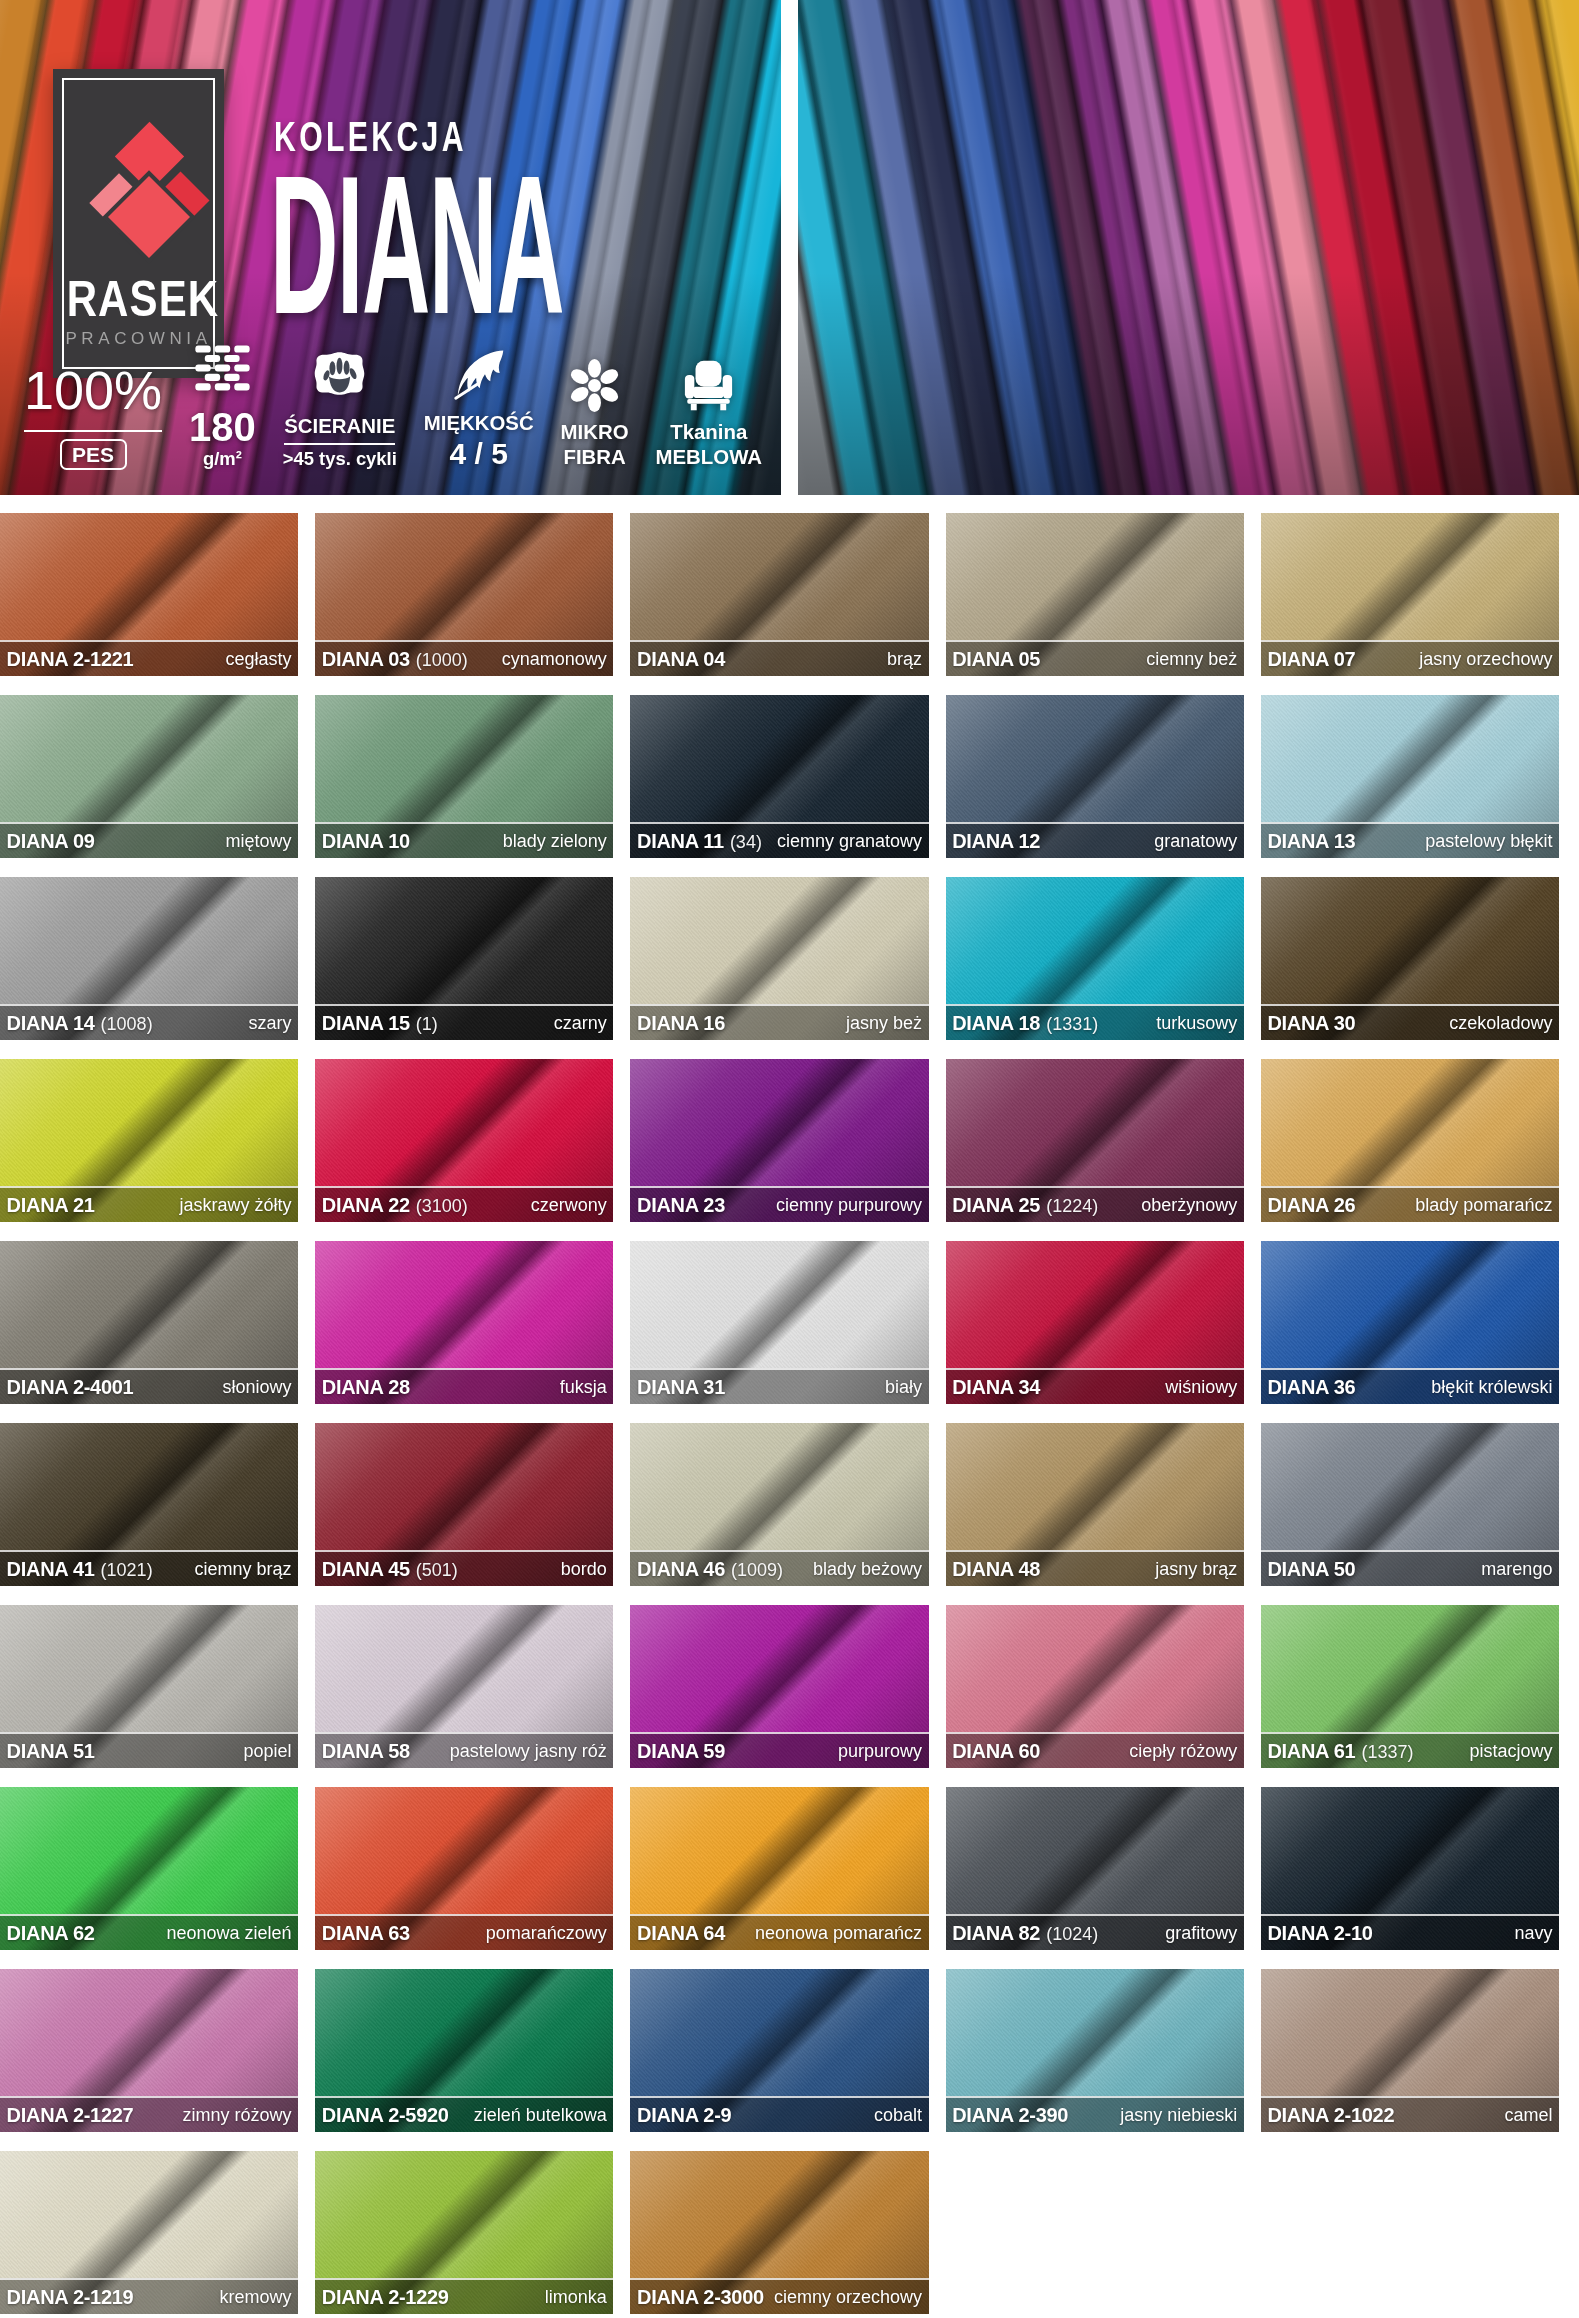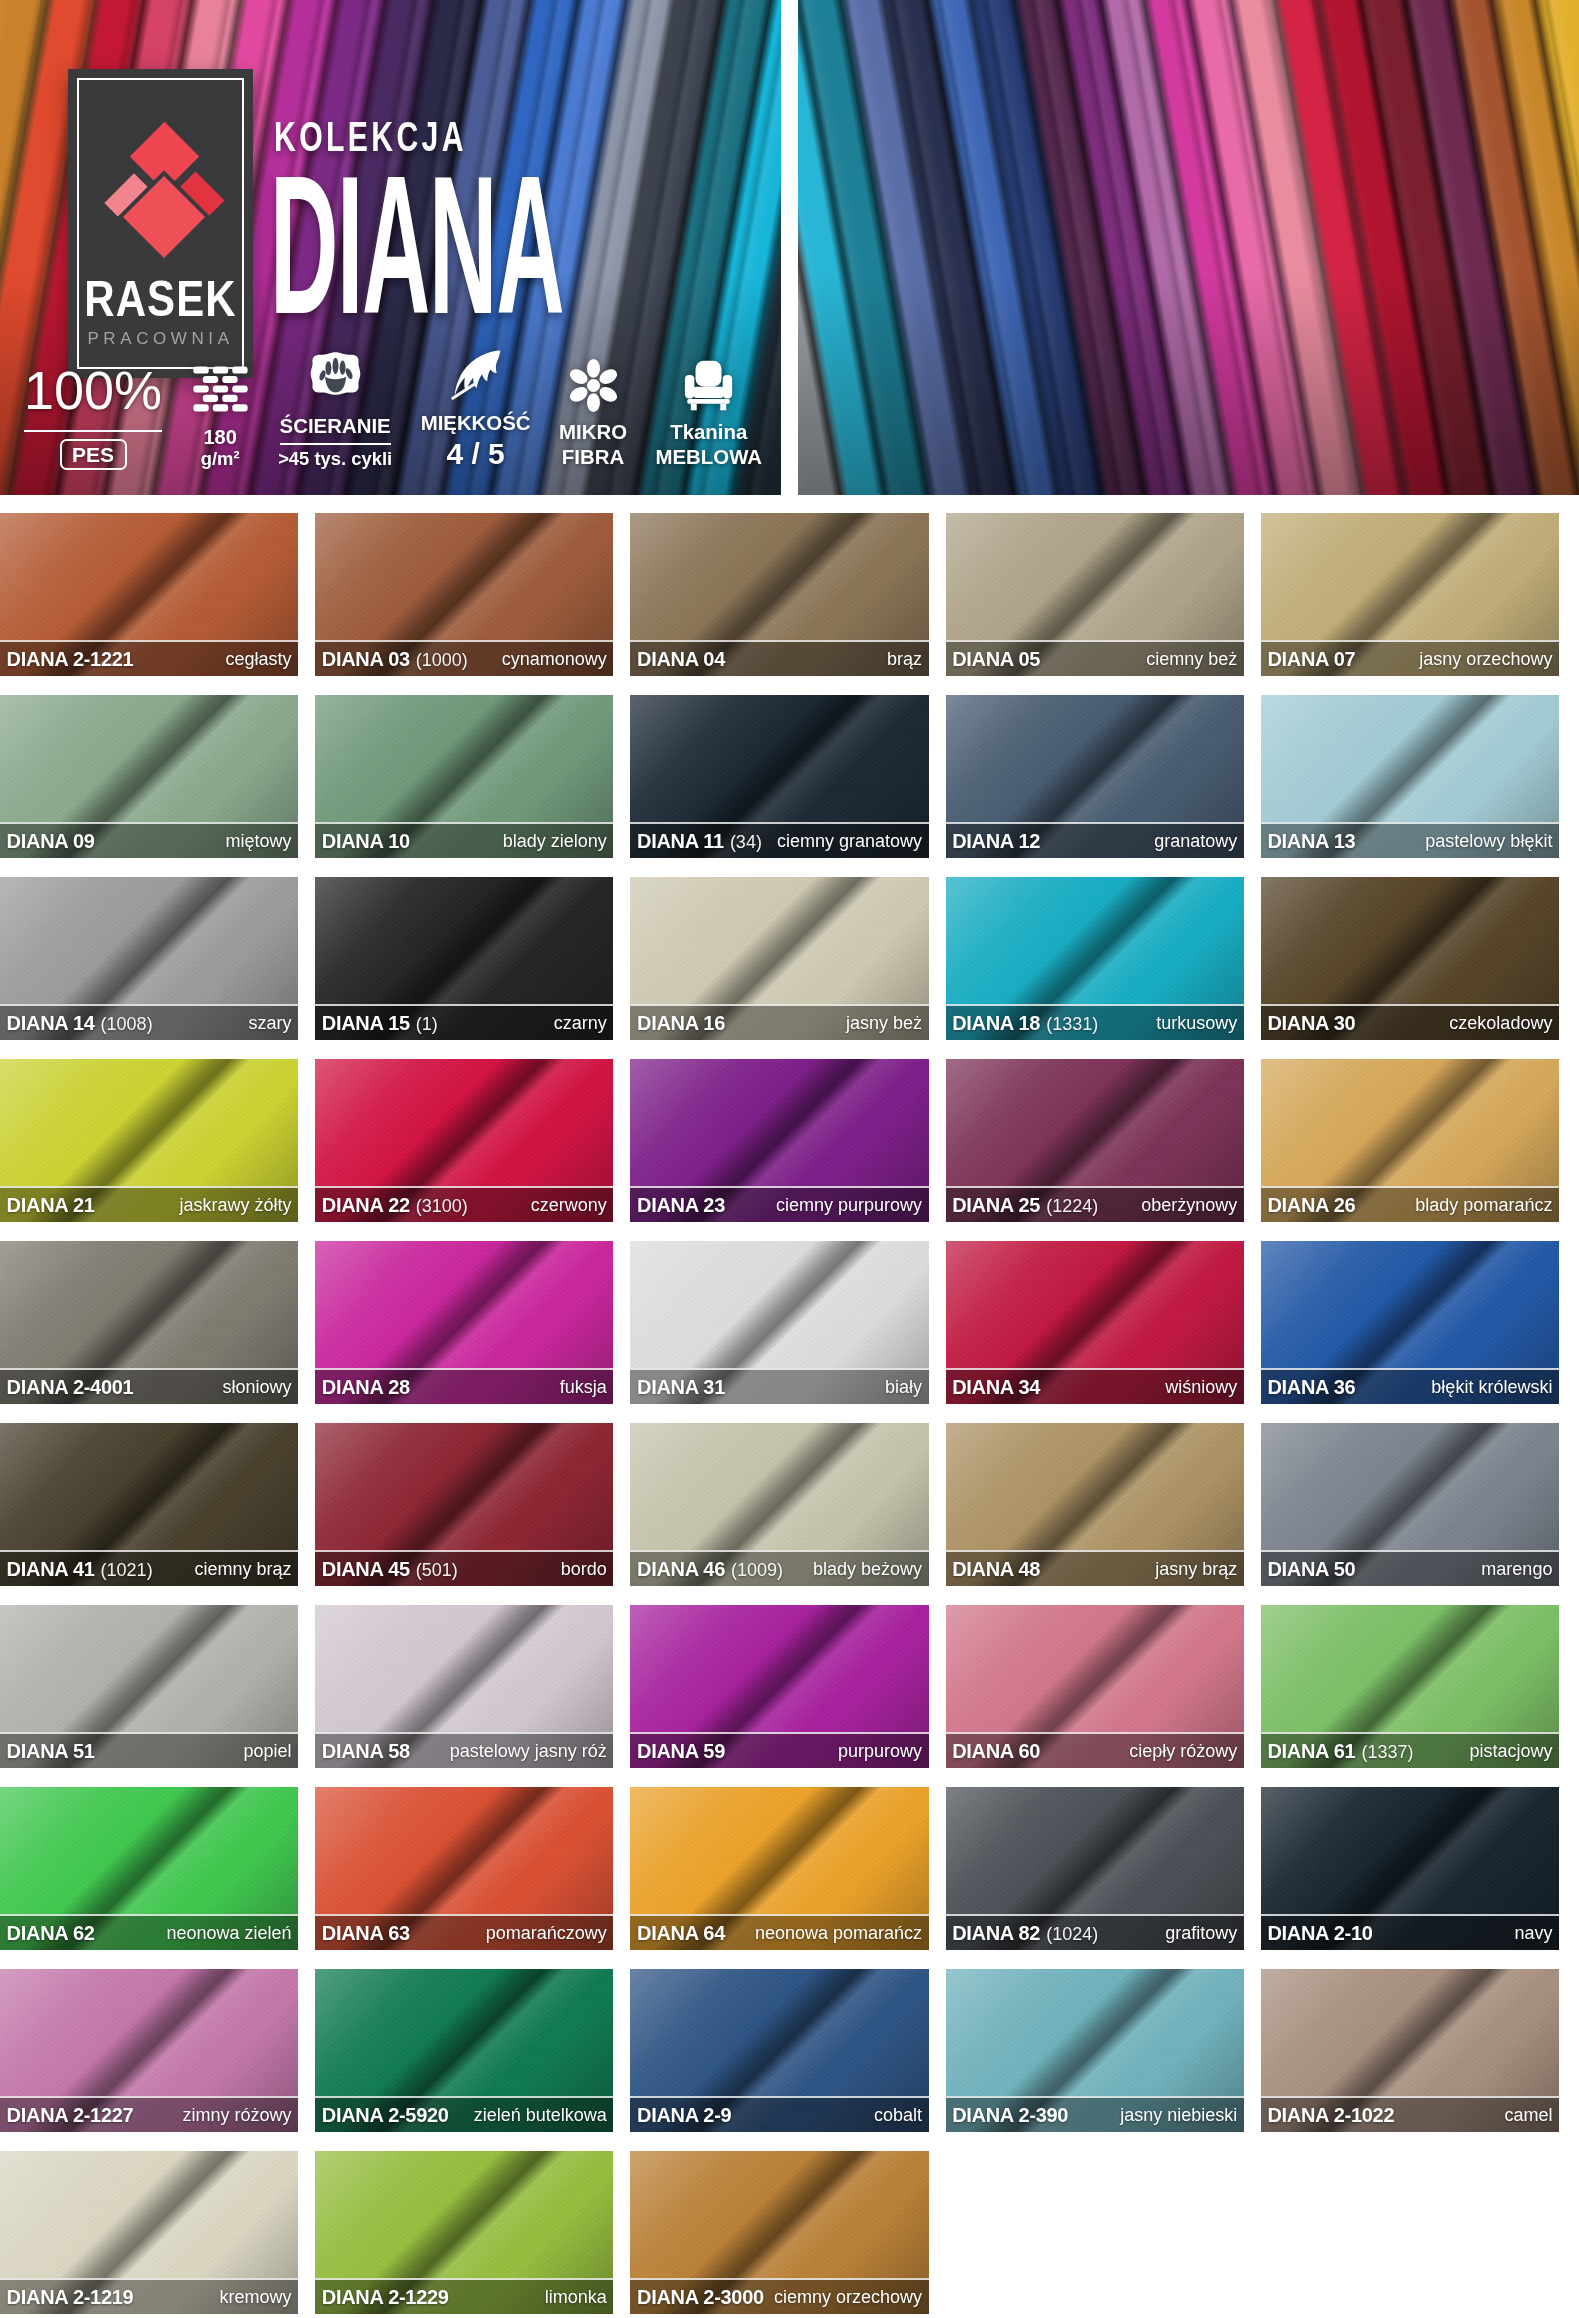--- a/index.html
+++ b/index.html
@@ -5,41 +5,41 @@
   html,body{margin:0;padding:0;background:#ffffff;}
   body{width:1579px;height:2319px;overflow:hidden;font-family:"Liberation Sans","DejaVu Sans",sans-serif;position:relative;}
 
   
   .header{position:relative;width:1579px;height:495px;background:#ffffff;}
   .photo{position:absolute;top:0;height:495px;overflow:hidden;}
   .photo-left{left:0;width:781px;}
   .photo-right{left:798px;width:781px;}
 
   
-  .logo{position:absolute;left:68px;top:69px;width:185px;height:309px;background:#3a393b;box-shadow:0 6.6px 20px rgba(0,0,0,.35);}
+  .logo{position:absolute;left:53px;top:69px;width:171px;height:309px;background:#3a393b;box-shadow:0 6.6px 20px rgba(0,0,0,.35);}
   .logo-frame{position:absolute;inset:8.6px;border:2px solid #ffffff;pointer-events:none;}
   .diam{position:absolute;transform:rotate(45deg);}
   .d-top{width:49px;height:49px;left:72px;top:63px;background:#ee4550;}
   .d-left{width:42px;height:42px;left:45px;top:113px;background:#f2858d;}
   .d-right{width:41px;height:41px;left:107px;top:111px;background:#e23340;}
   .d-big{width:58px;height:58px;left:67px;top:119px;background:#ef5058;box-shadow:0 0 0 4px #3a393b;}
   .logo-brand{position:absolute;top:205px;width:100%;text-align:center;color:#fff;font-size:50px;font-weight:700;letter-spacing:1.3px;line-height:1;transform:scaleX(.84);}
   .logo-sub{position:absolute;top:261px;width:100%;text-align:center;color:#a3a3a3;font-size:17px;font-weight:400;letter-spacing:4.6px;line-height:1;}
 
   
   .kolekcja{position:absolute;left:274px;top:116px;color:#fff;font-size:42px;font-weight:600;letter-spacing:4.6px;line-height:1;transform:scaleX(.72);transform-origin:left top;text-shadow:0 2.6px 9.2px rgba(0,0,0,.45);}
   .diana{position:absolute;left:270px;top:150px;color:#fff;font-size:197px;font-weight:800;letter-spacing:-2.6px;line-height:.97;transform:scaleX(.48);transform-origin:left top;text-shadow:0 5.3px 14.5px rgba(0,0,0,.40);}
 
   
   .badges{position:absolute;left:24px;bottom:25px;width:738px;display:flex;justify-content:space-between;align-items:flex-end;color:#fff;}
   .badge{display:flex;flex-direction:column;align-items:center;text-align:center;text-shadow:0 1.3px 5.3px rgba(0,0,0,.5);}
   .badge .icon{width:59px;height:59px;margin-bottom:5.3px;filter:drop-shadow(0 1.3px 4px rgba(0,0,0,.4));}
   .b1num{font-size:54px;font-weight:400;line-height:1;padding-bottom:13px;border-bottom:2.6px solid #fff;}
   .b1pill{font-size:21px;font-weight:700;border:2.6px solid #fff;border-radius:6.6px;padding:2px 10.5px;margin-top:6.6px;line-height:1.1;}
-  .bnum{font-size:20px;font-weight:700;line-height:1.05;}
+  .bnum{font-size:40px;font-weight:700;line-height:1.05;}
   .bsub{font-size:18.4px;font-weight:600;line-height:1.2;}
   .blbl{font-size:20.4px;font-weight:700;line-height:1.22;}
   .blbl.u{border-bottom:2px solid #fff;padding-bottom:3.3px;margin-bottom:3.3px;}
   .bsub2{font-size:18.4px;font-weight:700;line-height:1.2;}
   .bnum2{font-size:30px;font-weight:700;line-height:1.1;margin-top:1.3px;}
 
   
   .grid{margin:18.4px 20px 0 0;display:grid;grid-template-columns:repeat(5,1fr);column-gap:17px;row-gap:19px;}
   .card{position:relative;height:163px;overflow:hidden;}
   .fabric{position:absolute;inset:0;}

